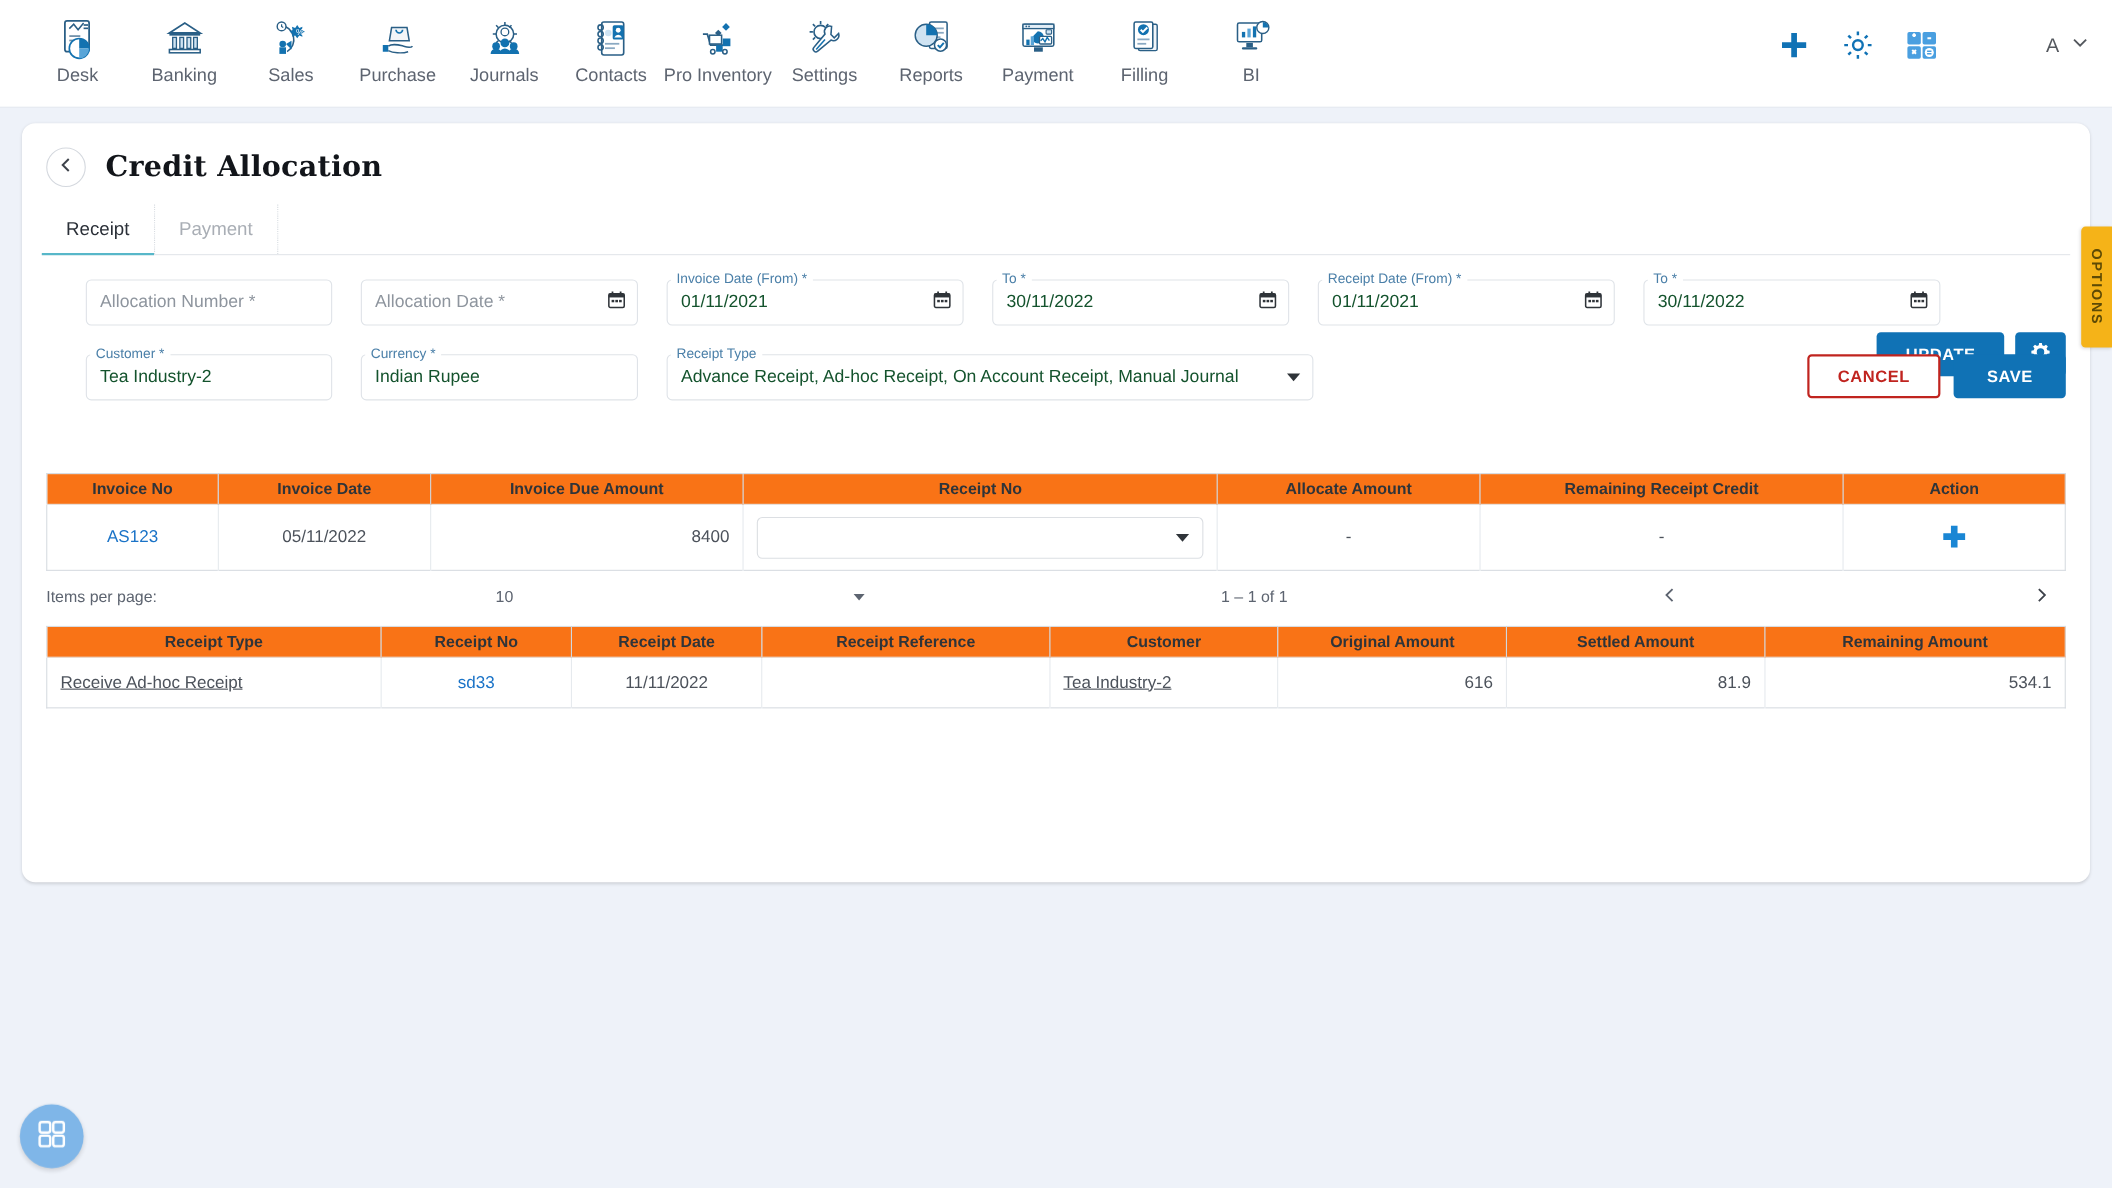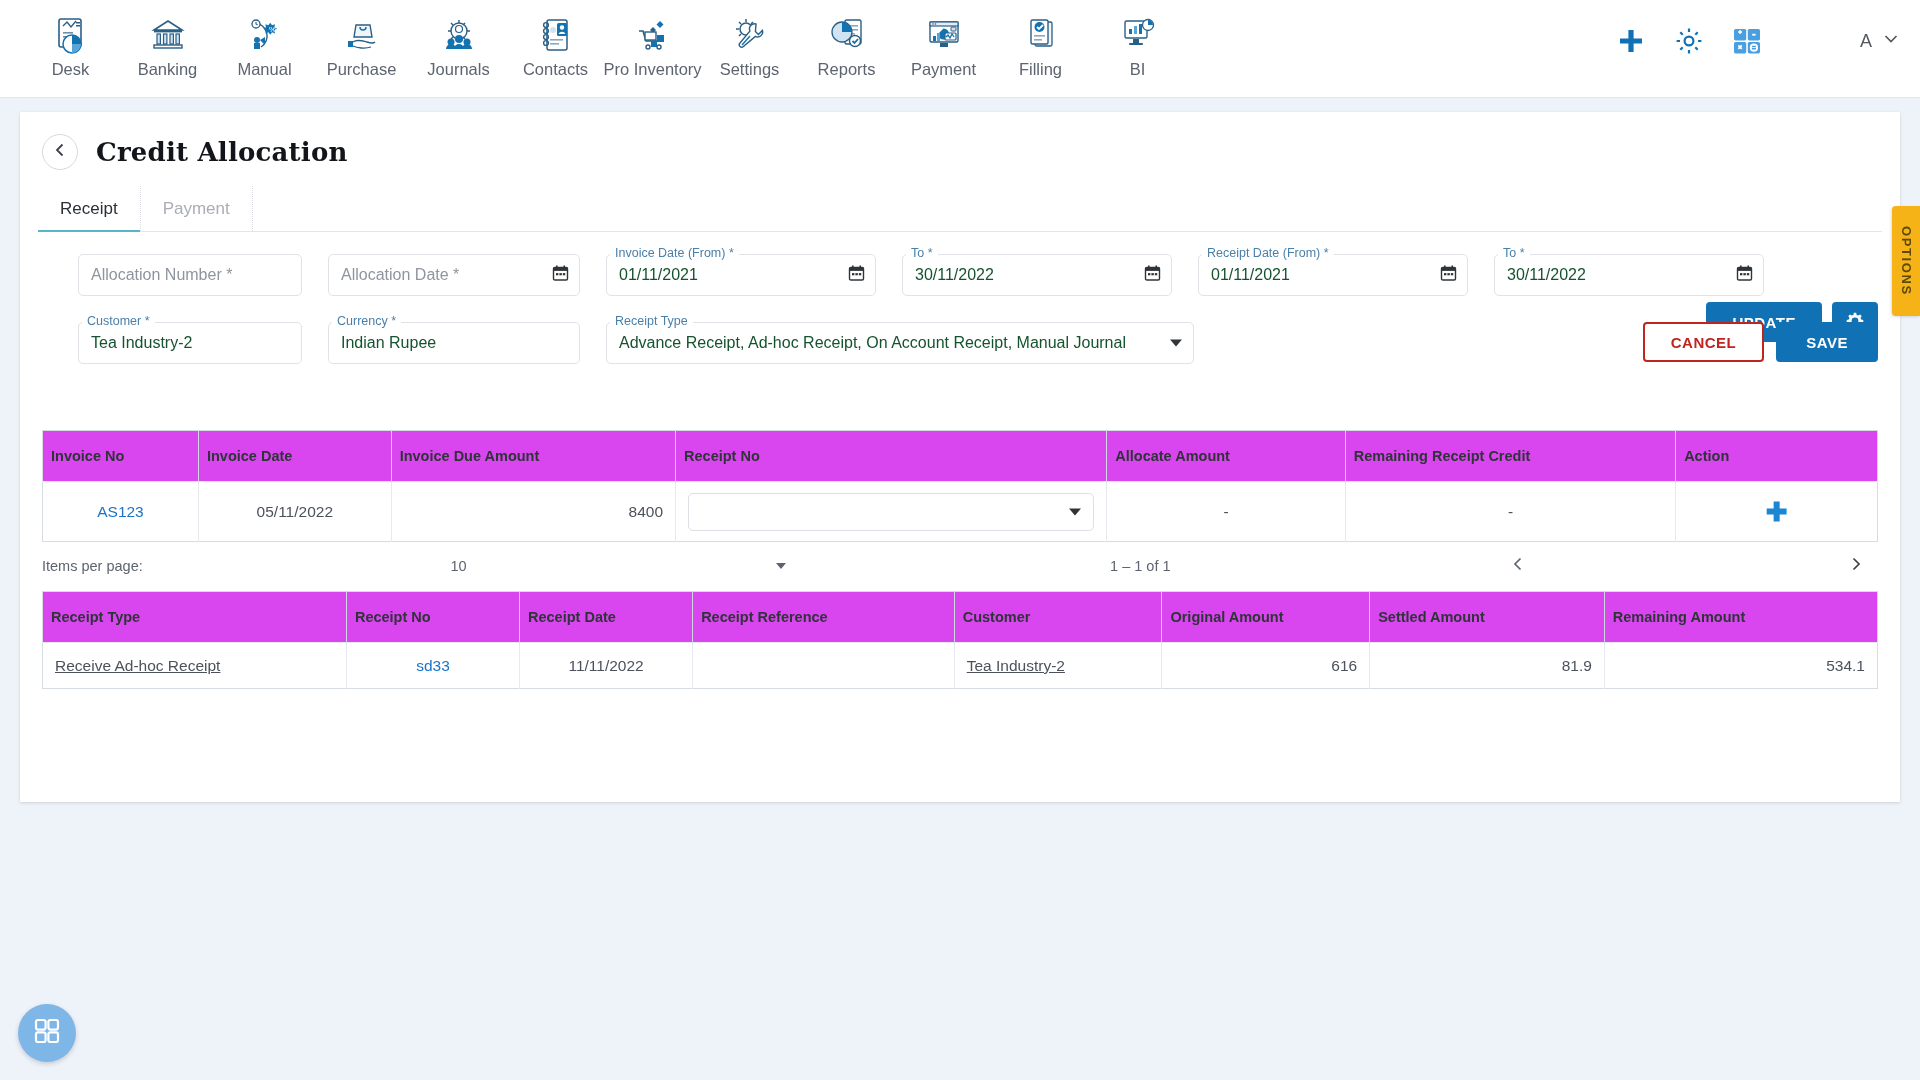--- a/index.html
+++ b/index.html
@@ -59,21 +59,21 @@
     gap: 28px;
   }
   .nav-right-icon { cursor: pointer; display: flex; align-items: center; justify-content: center; }
   .user-block { display: flex; align-items: center; gap: 10px; cursor: pointer; margin-left: 70px;}
   .user-letter { font-size: 18px; color: #55595f; font-family: "Liberation Sans", sans-serif; }
 
   
   .page-wrap { padding: 14px 20px 0 20px; position: relative; }
   .card {
     background: #ffffff;
-    border-radius: 0;
+    border-radius: 12px;
     box-shadow: 0 1px 3px rgba(0,0,0,.14);
     padding: 0 0 34px 0;
     position: relative;
     min-height: 690px;
   }
 
   .page-head {
     display: flex;
     align-items: center;
     gap: 18px;
@@ -205,27 +205,27 @@
     position: absolute;
     right: 22px; top: 90px;
     display: flex; gap: 12px;
   }
 
   
   .table-wrap { margin: 0 22px; }
   table { width: 100%; border-collapse: collapse; table-layout: fixed; }
   .grid { border: 1px solid #d7dce2; }
   .grid thead th {
-    background: #d946ef;
+    background: #f97316;
     color: #2f3439;
     font-size: 14.5px;
     font-weight: 700;
-    height: 51px;
+    height: 28px;
     border-right: 1px solid #cfd8e0;
-    text-align: left;
+    text-align: center;
     padding: 0 8px;
   }
   .grid thead th:last-child { border-right: none; }
   .grid tbody td {
     height: 60px;
     border-right: 1px solid #e6eaee;
     border-top: 1px solid #e6eaee;
     font-size: 15.5px;
     color: #4c525b;
     padding: 0 12px;
@@ -353,21 +353,21 @@
           <path d="M10 8 a13 13 0 0 1 6 24" fill="none" stroke="#2a5f86" stroke-width="1.4"></path>
           <circle cx="11" cy="9" r="4" fill="#fff" stroke="#2a5f86" stroke-width="1.3"></circle>
           <path d="M11 7 v2 l1.5 1" stroke="#2a5f86" stroke-width="1.1" fill="none"></path>
           <path d="M28 6 l2.2 3 l3.4 -1.3 l-0.6 3.6 l3.2 1.8 l-3.2 1.8 l0.6 3.6 l-3.4 -1.3 l-2.2 3 l-2.2 -3 l-3.4 1.3 l0.6 -3.6 l-3.2 -1.8 l3.2 -1.8 l-0.6 -3.6 l3.4 1.3 z" fill="#1372b0" transform="translate(-2,1) scale(0.85) translate(4,2)"></path>
           <text x="24" y="17" font-size="8" fill="#fff" font-family="sans-serif">%</text>
           <circle cx="12" cy="25" r="3" fill="#1372b0"></circle>
           <rect x="9" y="28" width="6" height="6" fill="#1372b0"></rect>
           <path d="M15 25 l5 -3 v8 z" fill="#1372b0"></path>
         </svg>
       </span>
-      <span class="nav-label">Manual</span>
+      <span class="nav-label">Sales</span>
     </div>
 
     <div class="nav-item">
       <span class="nav-icon">
         <svg width="40" height="40" viewBox="0 0 40 40">
           <path d="M14 10 h14 l2 12 h-18 z" fill="#f2f5f8" stroke="#2a5f86" stroke-width="1.4"></path>
           <path d="M18 12 a3 3 0 0 0 6 0" fill="none" stroke="#1372b0" stroke-width="1.5"></path>
           <path d="M6 26 h5 v6 h-5 z" fill="#1372b0"></path>
           <path d="M11 27 c4 -3 10 -1 14 0 c3 1 6 2 8 0" fill="#fff" stroke="#2a5f86" stroke-width="1.4"></path>
           <path d="M11 31 c4 2 12 3 18 1" fill="none" stroke="#2a5f86" stroke-width="1.3"></path>

